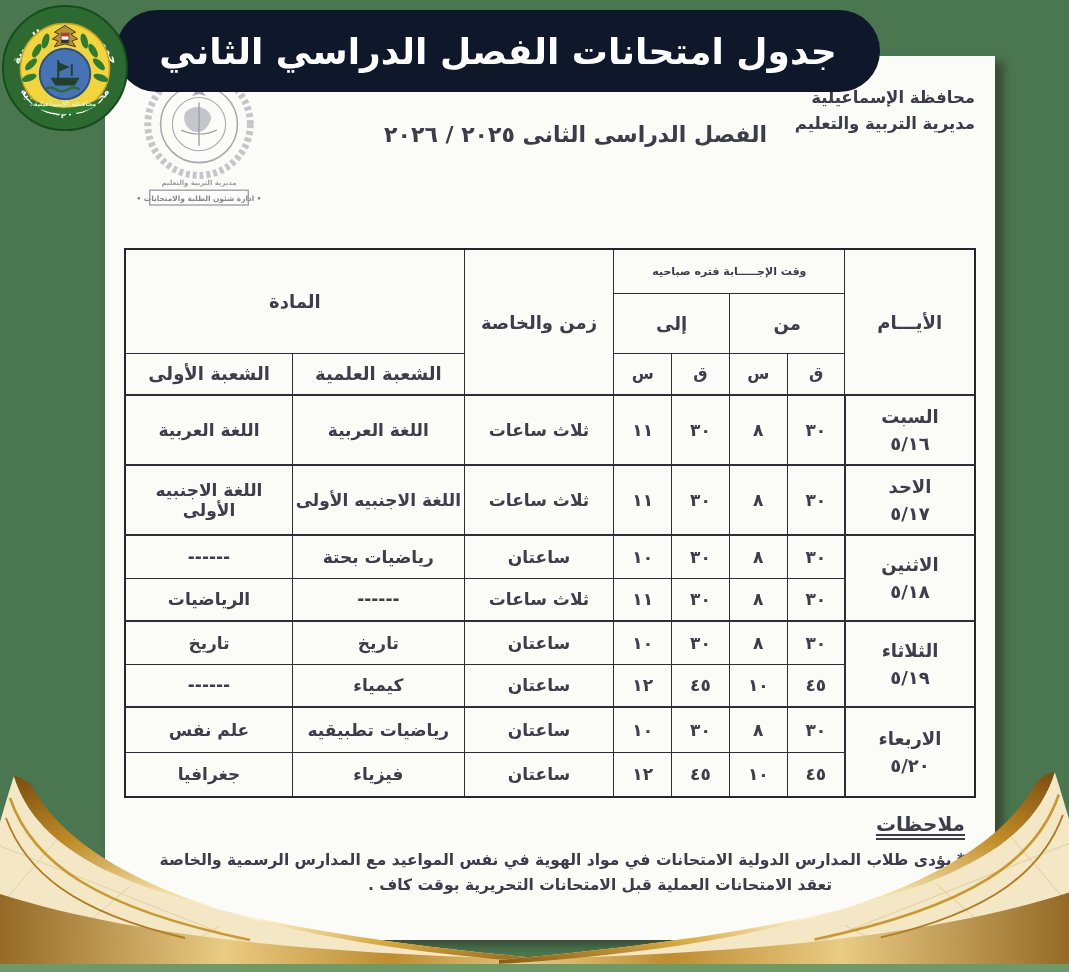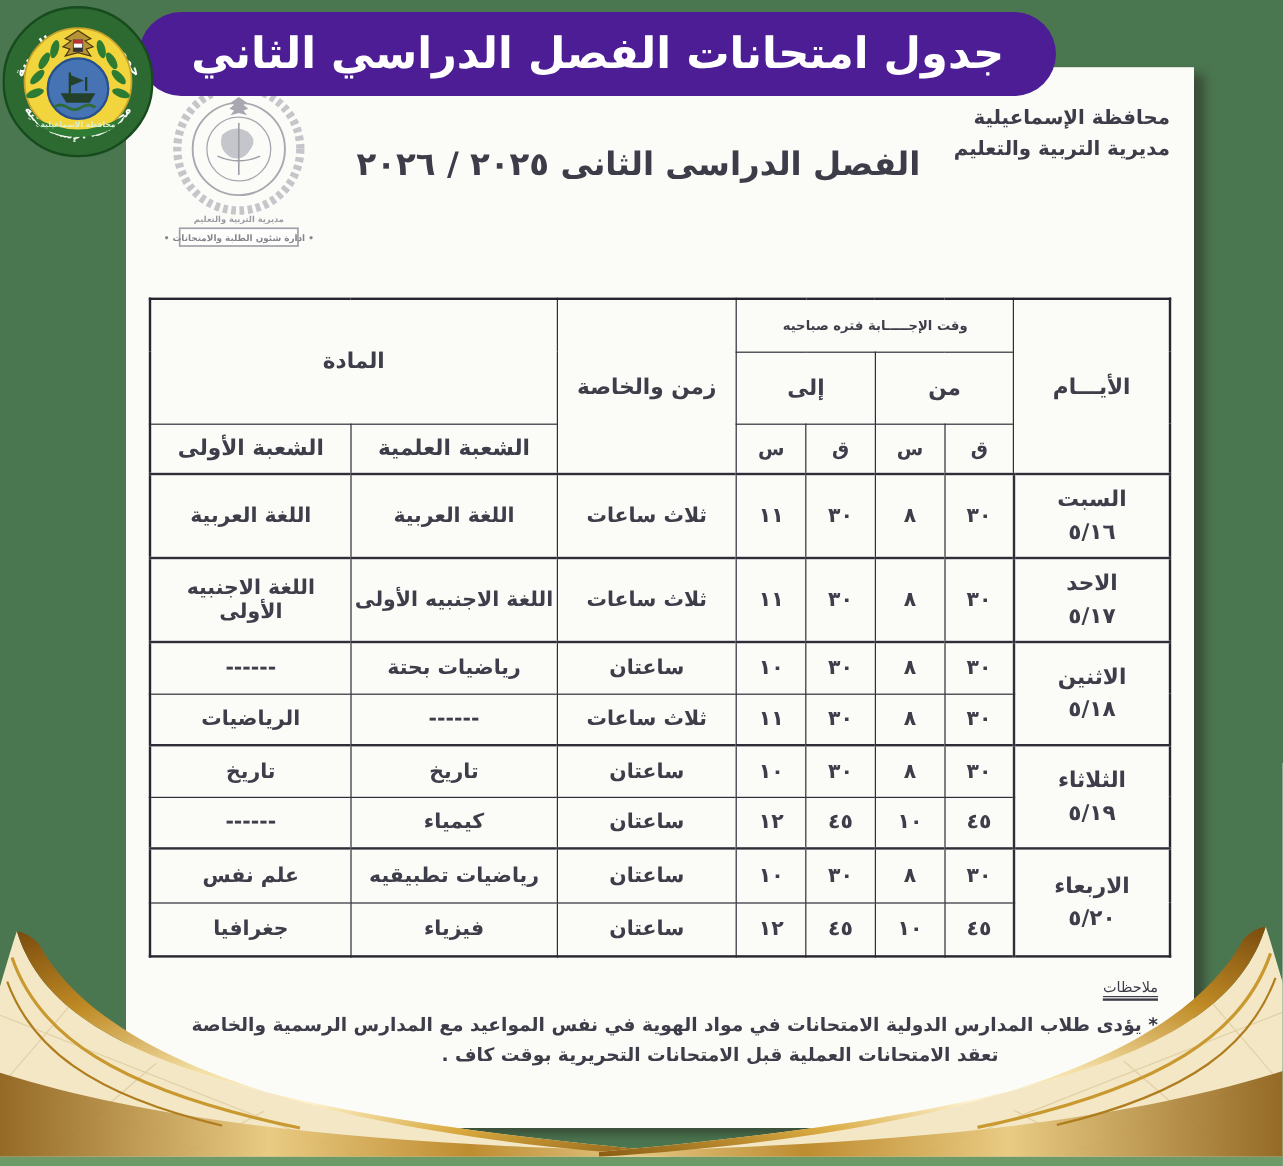--- a/index.html
+++ b/index.html
@@ -1,36 +1,36 @@
 <!DOCTYPE html>
 <html><head>
 <meta charset="utf-8">
 <style>
 *{box-sizing:border-box;margin:0;padding:0}
 html,body{width:1069px;height:972px;overflow:hidden}
 body{font-family:"DejaVu Sans",sans-serif}
 .stage{position:relative;width:1069px;height:972px;background:#4b7750;overflow:hidden}
 
 
-.banner{position:absolute;left:116px;top:10px;width:764px;height:70px;background:#4c1d95;
+.banner{position:absolute;left:116px;top:10px;width:764px;height:82px;background:#0f172a;
   border-radius:46px;display:flex;align-items:center;justify-content:center;z-index:5}
 .banner .banner-text{color:#ffffff;font-size:36px;font-weight:bold;direction:rtl;letter-spacing:0}
 
 
 .emblem{position:absolute;left:2px;top:2px;z-index:10;line-height:0}
 
 
 .page{position:absolute;left:105px;top:56px;width:890px;height:884px;background:#fbfbf8;
   box-shadow:9px 6px 8px rgba(40,36,30,.5);z-index:2;direction:rtl;color:#3d3d49}
 .doc-header{position:relative;height:170px}
 .letterhead{position:absolute;right:20px;top:29px;text-align:right;font-weight:bold;
   font-size:16.5px;line-height:1.55;color:#3d3d49}
 .letterhead .u{text-decoration:underline;text-underline-offset:3px}
 .stamp{position:absolute;left:25px;top:5px;opacity:.85;line-height:0;filter:blur(.3px)}
-.term-title{position:absolute;right:228px;top:66px;font-size:27px;font-weight:bold;white-space:nowrap}
+.term-title{position:absolute;right:228px;top:66px;font-size:22px;font-weight:bold;white-space:nowrap}
 
 .grade-line{text-align:center;font-weight:bold;font-size:19px;margin-top:8px;
   text-decoration:underline;text-underline-offset:4px;white-space:nowrap}
 
 
 table.schedule{width:852px;margin:22px auto 0;border-collapse:collapse;text-align:center;
   color:#3e3e4a;border:2.6px solid #26262e;table-layout:fixed}
 .schedule th,.schedule td{border:1.6px solid #2e2e38;font-weight:bold;vertical-align:middle;padding:1px}
 .schedule thead tr:nth-child(1){height:44px}
 .schedule thead tr:nth-child(2){height:60px}
@@ -41,21 +41,21 @@
 .schedule thead tr:last-child th{border-bottom-width:2.2px}
 .schedule tbody tr{height:43px}
 .schedule tbody tr.tall{height:70px}
 .schedule tbody tr.last-day{height:45px}
 .schedule tbody td{font-size:17px}
 .schedule tbody td.day-cell{font-size:18px;line-height:1.5;border-left-width:2.4px}
 .schedule tbody tr.group-start td{border-top-width:2.4px}
 
 
 .notes{padding:14px 30px 0;direction:rtl}
-.notes .notes-heading{display:inline-block;font-size:12px;font-weight:normal;
+.notes .notes-heading{display:inline-block;font-size:20px;font-weight:bold;
   text-decoration:underline;text-underline-offset:3px;border-bottom:2px solid #3d3d49;padding-bottom:2px}
 .notes .note-1{font-size:15.5px;font-weight:bold;margin-top:11px;text-align:right}
 .notes .note-2{font-size:15.5px;font-weight:bold;margin-top:7px;text-align:center;padding-left:100px}
 
 
 .ribbon{position:absolute;bottom:8px;z-index:6;line-height:0}
 .ribbon.left{left:0}
 .ribbon.right{right:0;transform:scaleX(-1)}
 .bottom-strip{position:absolute;left:0;right:0;bottom:0;height:12px;background:#6d9a66;z-index:1}
 </style>

